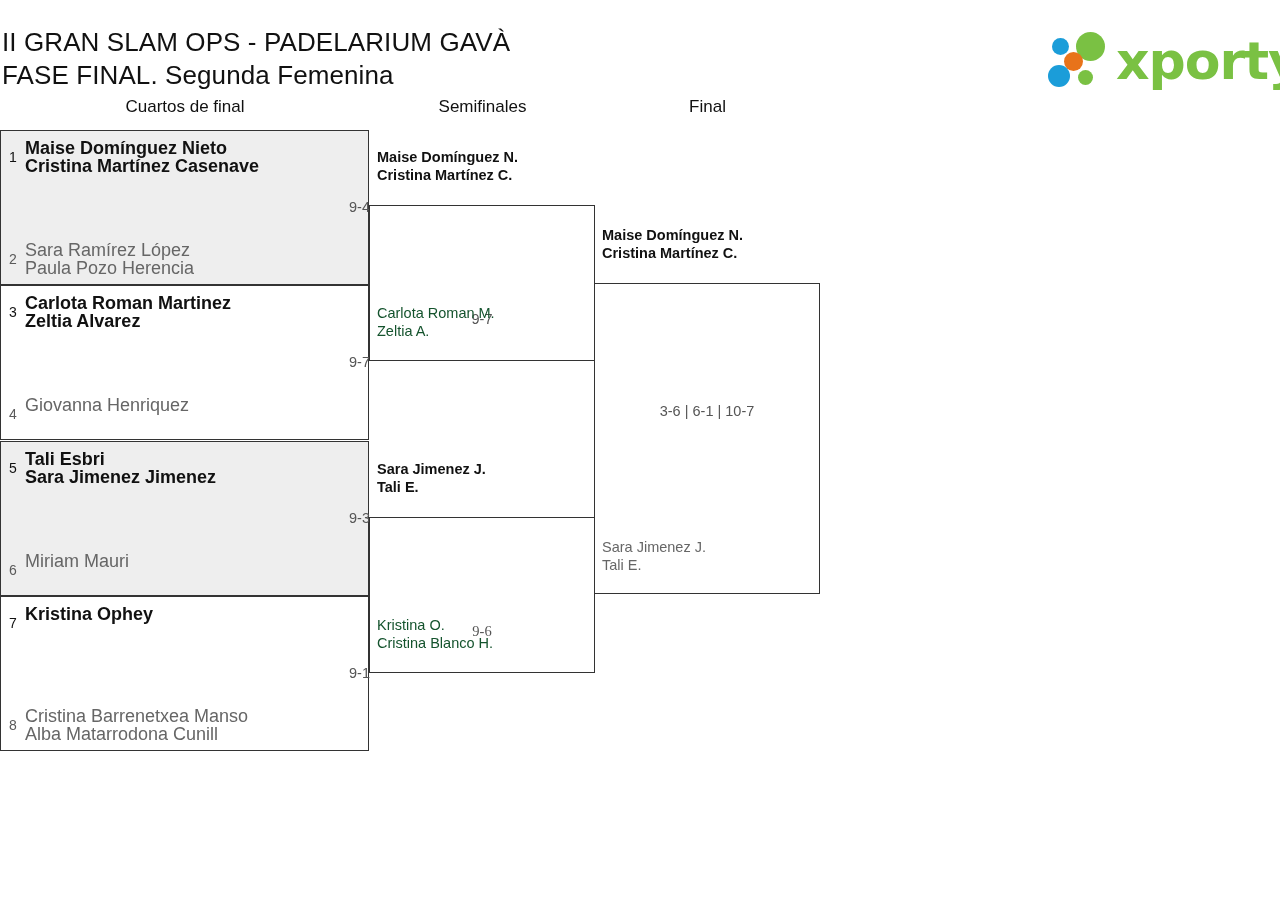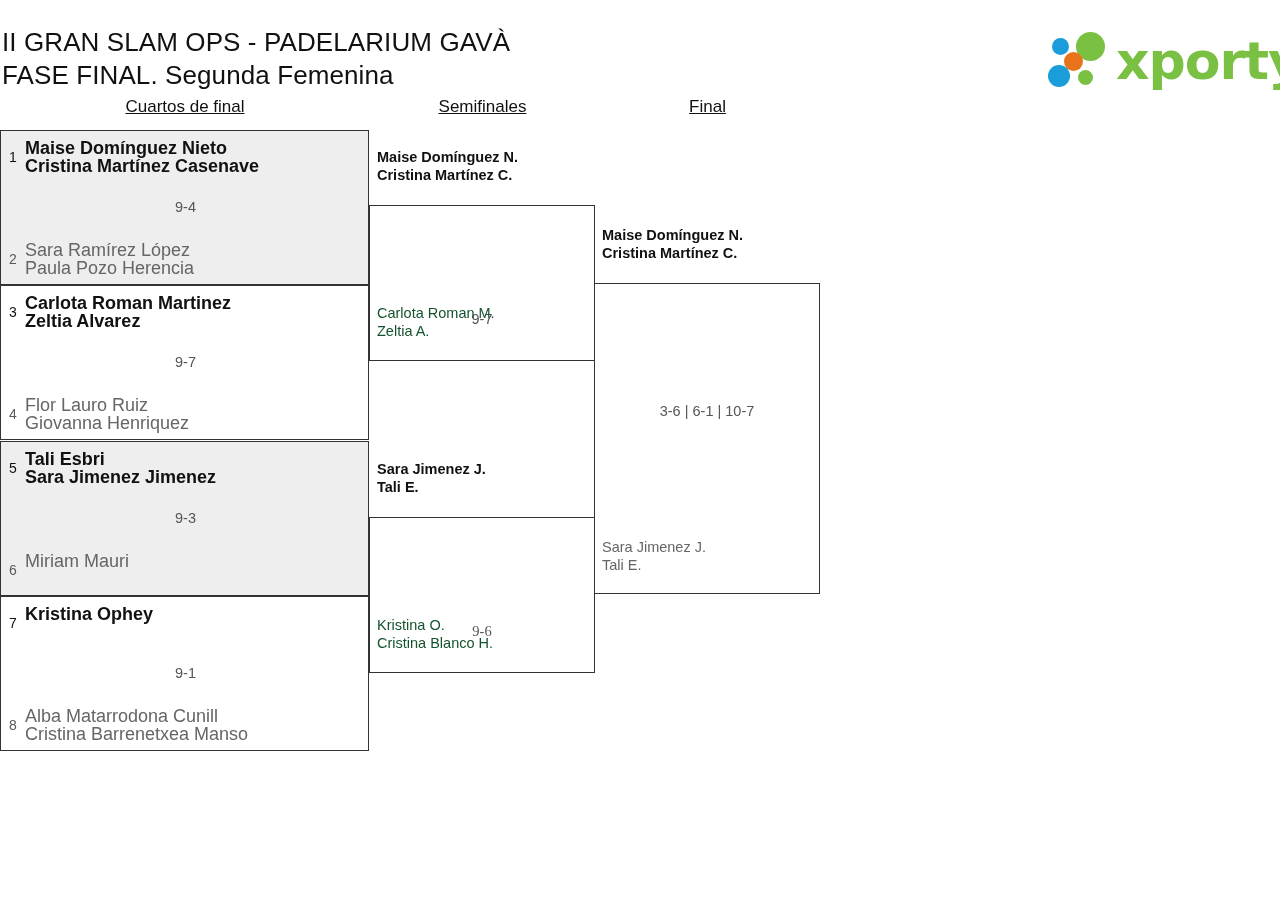--- a/index.html
+++ b/index.html
@@ -64,21 +64,20 @@
 
   
   .round-header {
     position: absolute;
     top: 96px;
     font-size: 17px;
     line-height: 22px;
     text-align: center;
     color: #111111;
     font-weight: 400;
-    text-decoration: underline;
   }
   #rh-qf { left: 0px;   width: 370px; }
   #rh-sf { left: 370px; width: 225px; }
   #rh-f  { left: 595px; width: 225px; }
 
   
   #bracket {
     position: absolute;
     left: 0; top: 130px;
     width: 1280px;
@@ -136,21 +135,21 @@
   .team.winner .names div {
     color: #111111;
     font-weight: 700;
   }
 
   .qf-score {
     position: absolute;
     left: 0;
     top: 66px;
     width: 369px;
-    text-align: center;
+    text-align: right;
     font-size: 14.5px;
     line-height: 20px;
     color: #555555;
     font-weight: 400;
   }
 
   
   .sf-box {
     position: absolute;
     left: 369px;
@@ -288,21 +287,20 @@
       <span class="seed">3</span>
       <span class="names">
         <div>Carlota Roman Martinez</div>
         <div>Zeltia Alvarez</div>
       </span>
     </div>
     <div class="qf-score">9-7</div>
     <div class="team bottom">
       <span class="seed">4</span>
       <span class="names">
-        <div>Flor Lauro Ruiz</div>
         <div>Giovanna Henriquez</div>
       </span>
     </div>
   </div>
 
   <div class="qf-match shaded" id="qf3">
     <div class="team top winner">
       <span class="seed">5</span>
       <span class="names">
         <div>Tali Esbri</div>
@@ -322,22 +320,22 @@
     <div class="team top winner">
       <span class="seed">7</span>
       <span class="names">
         <div>Kristina Ophey</div>
       </span>
     </div>
     <div class="qf-score">9-1</div>
     <div class="team bottom">
       <span class="seed">8</span>
       <span class="names">
+        <div>Cristina Barrenetxea Manso</div>
         <div>Alba Matarrodona Cunill</div>
-        <div>Cristina Barrenetxea Manso</div>
       </span>
     </div>
   </div>
 
   <div class="sf-box" id="sf1">
     <div class="sf-score">9-7</div>
   </div>
   <div class="sf-team winner" id="sf1-top">
     <div>Maise Domínguez N.</div>
     <div>Cristina Martínez C.</div>

